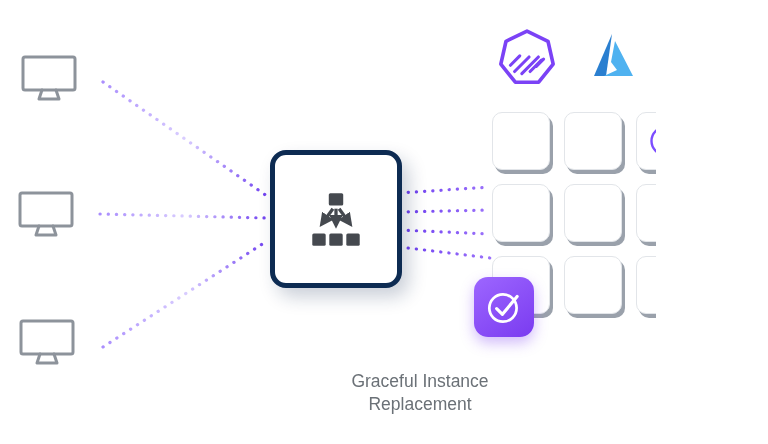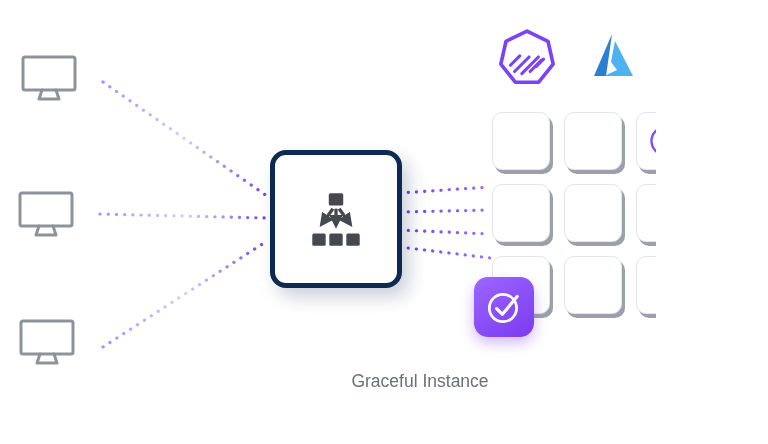--- a/index.html
+++ b/index.html
@@ -168,15 +168,16 @@
   </div>
   <div class="abs badge badge-bottom">
     <svg width="42" height="42" viewBox="0 0 40 40">
       <circle cx="19" cy="21" r="13" fill="none" stroke="#ffffff" stroke-width="2.6"></circle>
       <path d="M13 21.5 L18.5 27 L32.5 10" fill="none" stroke="#ffffff" stroke-width="3" stroke-linecap="round" stroke-linejoin="round"></path>
     </svg>
   </div>
 
   <div class="abs caption">
     <div>Graceful Instance</div>
+    <div>Replacement</div>
   </div>
 
 </div>
 
 </body></html>

